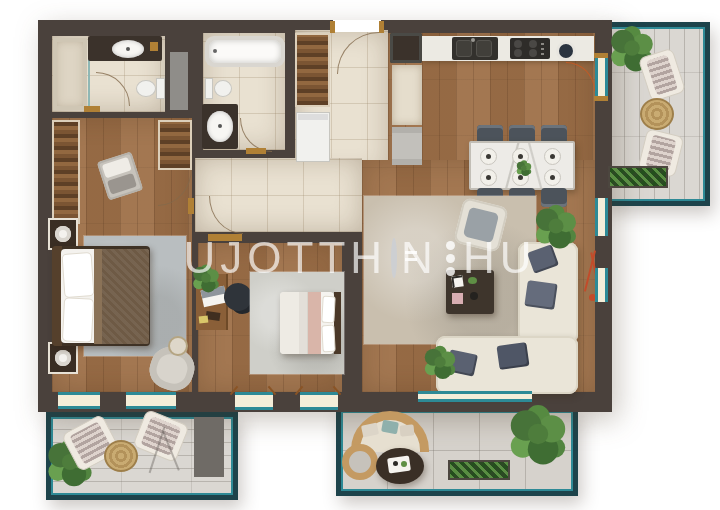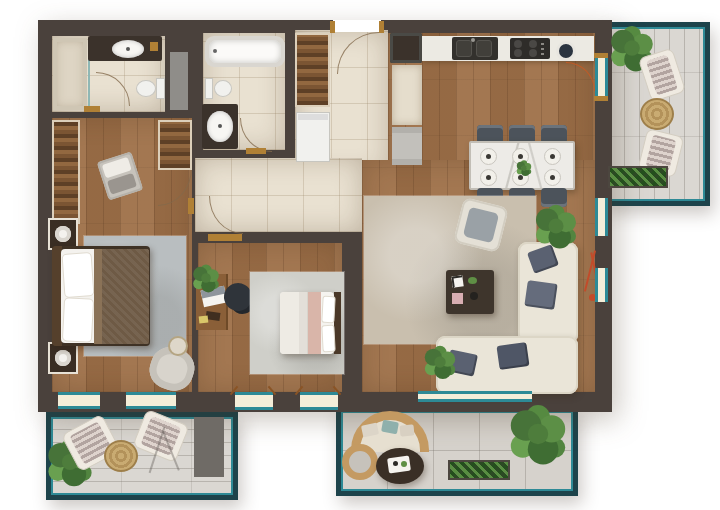--- a/index.html
+++ b/index.html
@@ -273,14 +273,28 @@
     <div class="a" style="left:52px;top:17px;width:14px;height:11px;background:#d8d0c2;transform:rotate(-5deg);border-radius:2px;"></div>
   </div>
   <div class="a" style="left:342px;top:444px;width:36px;height:36px;border-radius:50%;border:7px solid #c49a62;background:#c6c2bb;box-sizing:border-box;"></div>
   <div class="a" style="left:376px;top:448px;width:48px;height:36px;border-radius:50%;background:#3a2f26;box-shadow:2px 3px 6px rgba(50,35,20,.35);"></div>
   <div class="a" style="left:388px;top:457px;width:22px;height:15px;background:#f5f3ef;border-radius:2px;transform:rotate(-8deg);"></div>
   <div class="a" style="left:393px;top:461px;width:5px;height:5px;border-radius:50%;background:#2c2a27;"></div>
   <div class="a" style="left:401px;top:461px;width:6px;height:6px;border-radius:50%;background:#5f8f45;"></div>
   <div class="a planter" style="left:448px;top:460px;width:62px;height:20px;"></div>
   <div class="a plant" style="left:532px;top:428px;transform:scale(1.7);"></div>
 
+  <div id="wm" class="a" style="left:195px;top:230px;width:330px;height:56px;">
+    <span>UJOTTH</span>
+    <span class="oring">
+        <i style="top:10px;"></i>
+        <i style="top:17px;"></i>
+      </span>
+    <span>N</span>
+    <span class="dots">
+        <b></b>
+        <b></b>
+        <b></b>
+      </span>
+    <span>HU</span>
+  </div>
 
 </div>
 
 </body></html>

